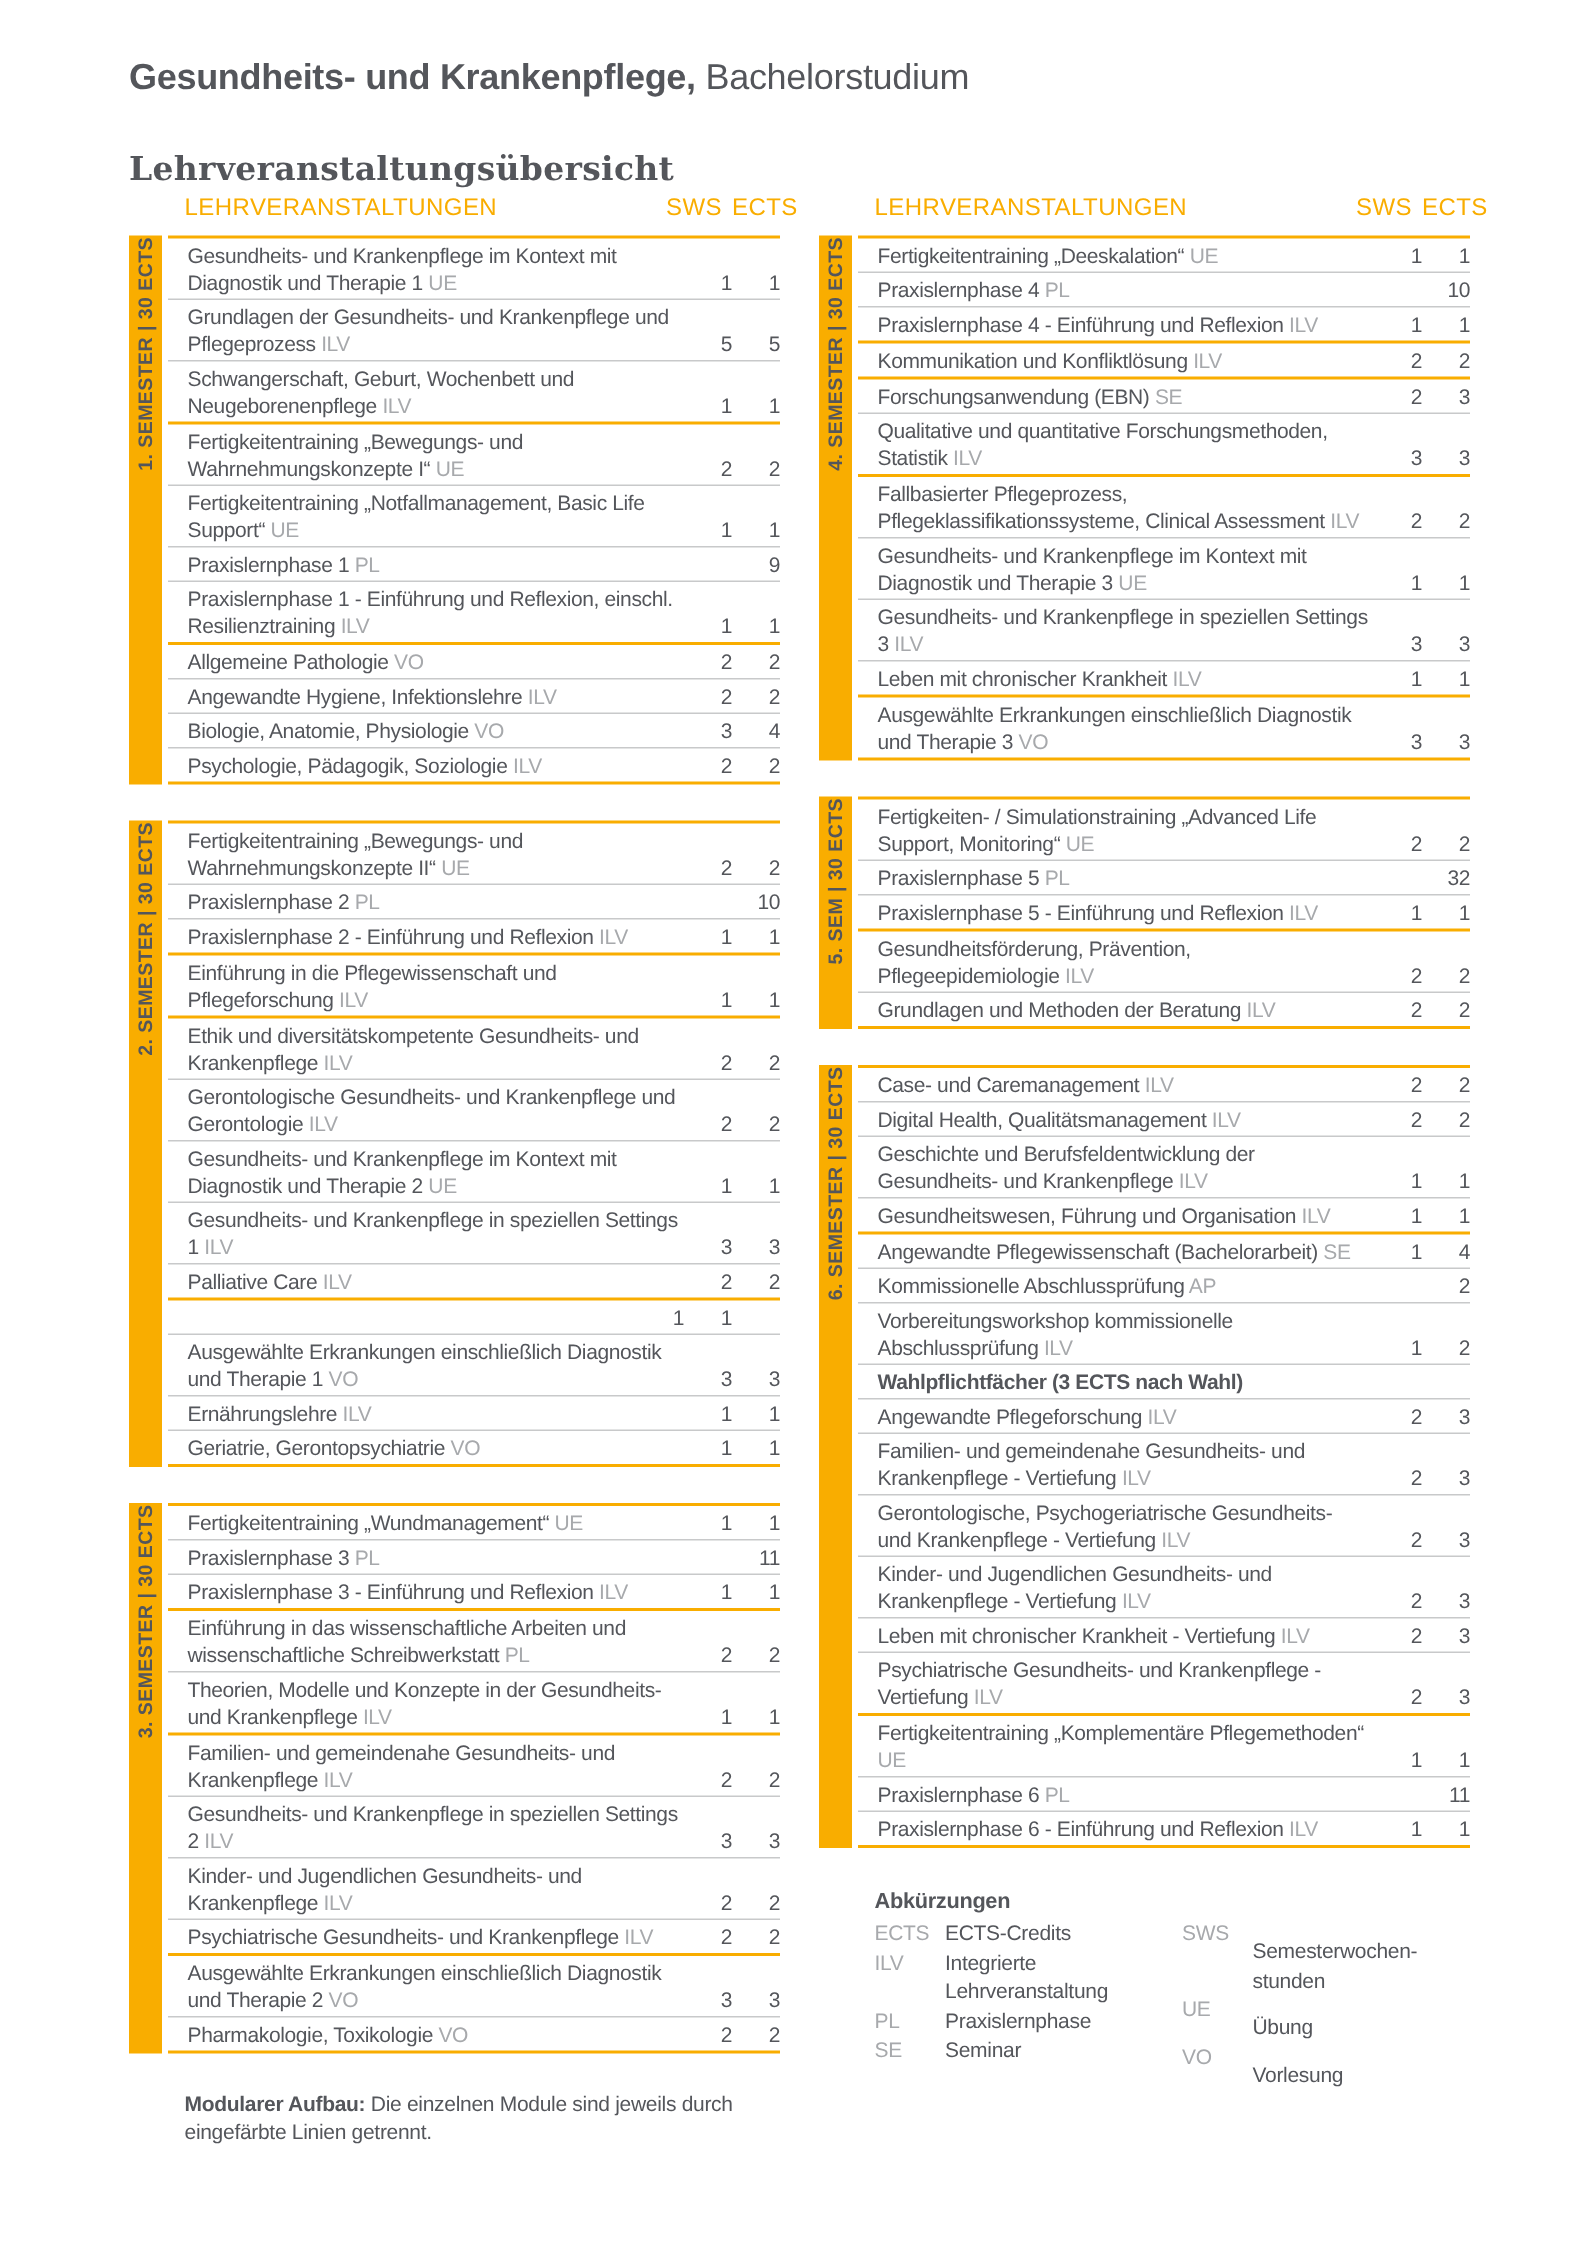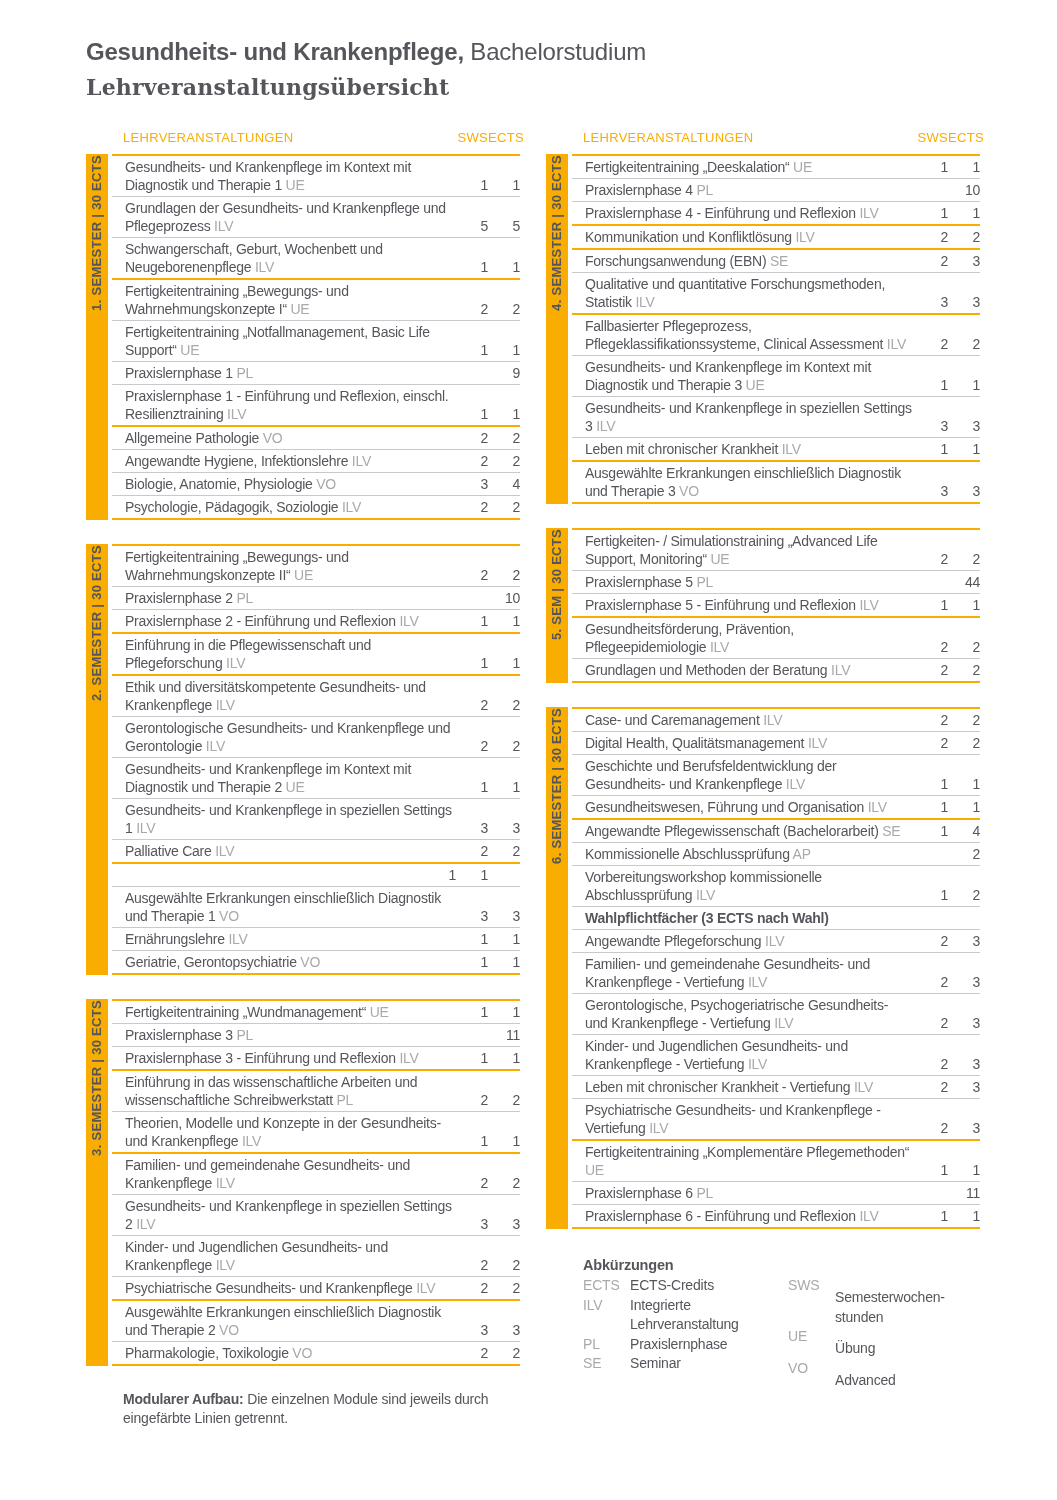--- a/index.html
+++ b/index.html
@@ -10,27 +10,27 @@
   }
   *{box-sizing:border-box;}
   html,body{margin:0;padding:0;background:#ffffff;}
   .page{
     position:relative;width:1057px;height:1500px;background:#fff;
     font-family:"Liberation Sans", sans-serif;color:var(--dark);
     overflow:hidden;
   }
   .title{position:absolute;left:86px;top:38px;margin:0;font-size:24px;font-weight:bold;letter-spacing:-0.2px;}
   .title .t-rest{font-weight:normal;}
-  .subtitle{position:absolute;left:86px;top:74px;margin:0;font-size:22px;font-weight:bold;
+  .subtitle{position:absolute;left:86px;top:100px;margin:0;font-size:22px;font-weight:bold;
     font-family:"DejaVu Serif", serif;letter-spacing:0.2px;}
   .col{position:absolute;top:130px;width:434px;}
   .col-left{left:86px;}
   .col-right{left:546px;}
   .thead{display:grid;grid-template-columns:1fr 32px 32px;align-items:end;
-    padding-left:37px;margin-bottom:9px;color:var(--orange);font-size:13px;letter-spacing:0.3px;}
+    padding-left:37px;margin-bottom:9px;color:var(--orange);font-size:16px;letter-spacing:0.3px;gap:12px;}
   .th-num{text-align:right;}
   .sem-block{display:flex;margin-bottom:24px;}
   .sem-bar{width:22px;flex:none;background:var(--orange);margin-right:4px;position:relative;}
   .sem-label{
     position:absolute;top:1px;left:0;white-space:nowrap;
     transform:rotate(-90deg) translateX(-100%);transform-origin:0 0;
     line-height:22px;font-size:13px;font-weight:bold;letter-spacing:0.3px;color:var(--dark);
   }
   .sem-table{flex:1;border-bottom:2.5px solid var(--orange);}
   .module{border-top:2.5px solid var(--orange);}
@@ -376,21 +376,21 @@
           <div class="sem-table">
             <div class="module">
               <div class="row">
                 <span class="c-name">Fertigkeiten- / Simulationstraining „Advanced Life Support, Monitoring“ <span class="c-code">UE</span></span>
                 <span class="c-num">2</span>
                 <span class="c-num">2</span>
               </div>
               <div class="row">
                 <span class="c-name">Praxislernphase 5 <span class="c-code">PL</span></span>
                 <span class="c-num"></span>
-                <span class="c-num">44</span>
+                <span class="c-num">32</span>
               </div>
               <div class="row">
                 <span class="c-name">Praxislernphase 5 - Einführung und Reflexion <span class="c-code">ILV</span></span>
                 <span class="c-num">1</span>
                 <span class="c-num">1</span>
               </div>
             </div>
             <div class="module">
               <div class="row">
                 <span class="c-name">Gesundheitsförderung, Prävention, Pflegeepidemiologie <span class="c-code">ILV</span></span>
@@ -529,20 +529,20 @@
             <div class="abbr-row">
               <span class="abbr-code">SWS</span>
               <span class="abbr-term">Semesterwochen-stunden</span>
             </div>
             <div class="abbr-row">
               <span class="abbr-code">UE</span>
               <span class="abbr-term">Übung</span>
             </div>
             <div class="abbr-row">
               <span class="abbr-code">VO</span>
-              <span class="abbr-term">Advanced</span>
+              <span class="abbr-term">Vorlesung</span>
             </div>
           </div>
       </div>
     </div>
   </div>
 
 </div>
 
 </body></html>

